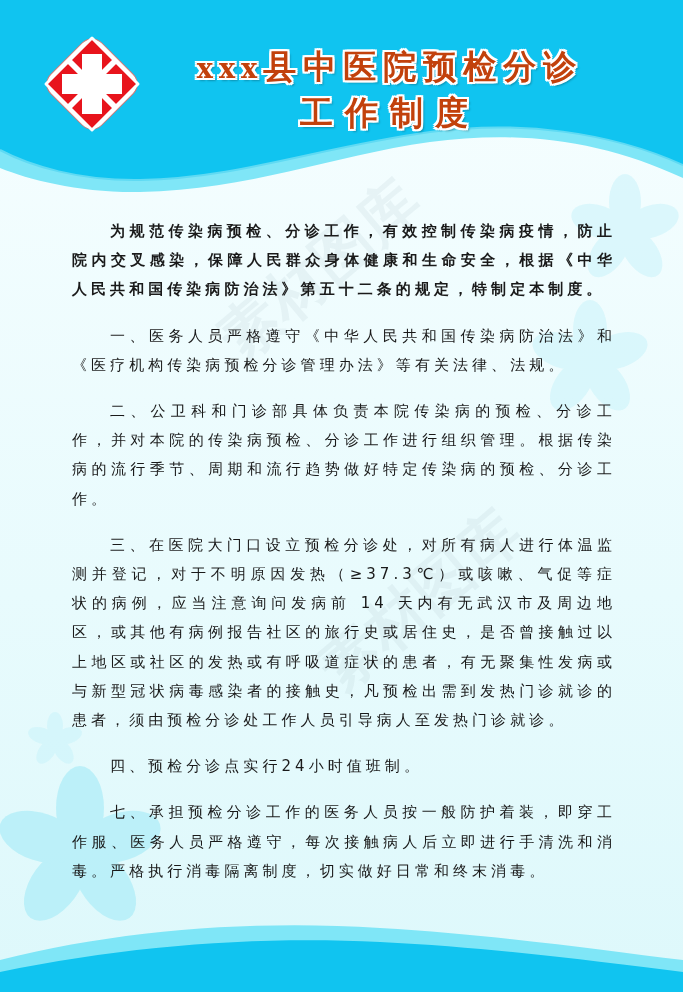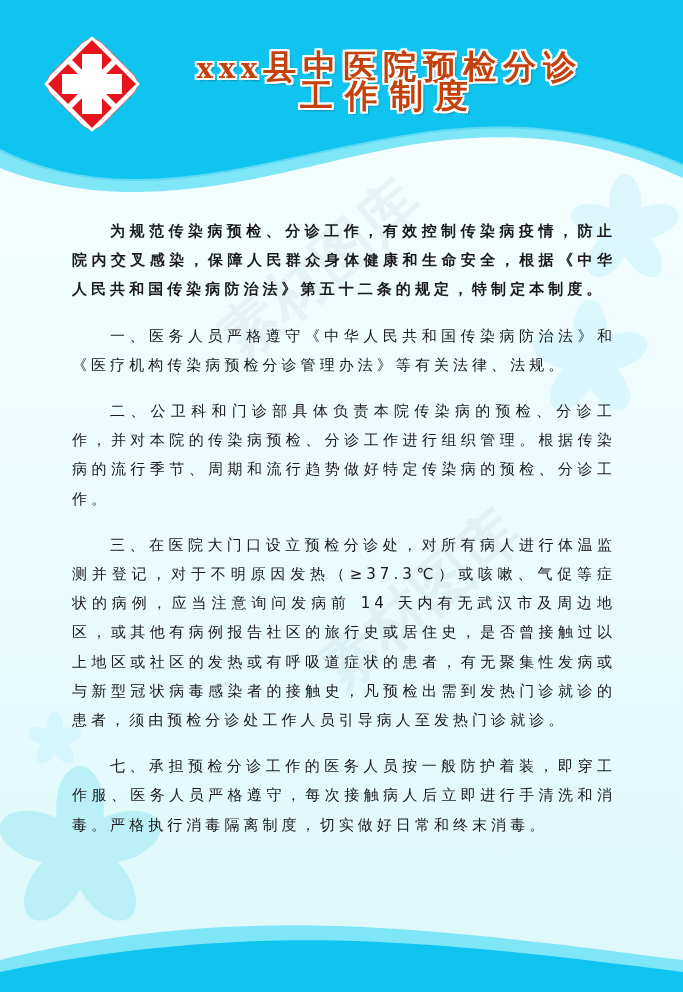--- a/index.html
+++ b/index.html
@@ -22,21 +22,21 @@
   .title {
     position: absolute; left: 150px; width: 480px; text-align: center;
     color: #c2410c; font-weight: bold;
     text-shadow:
       2px 0 0 #fff, -2px 0 0 #fff, 0 2px 0 #fff, 0 -2px 0 #fff,
       2px 2px 0 #fff, -2px -2px 0 #fff, 2px -2px 0 #fff, -2px 2px 0 #fff,
       3px 3px 2px rgba(0,0,0,0.25);
   }
   .title-1 { top: 45px; font-size: 33px; letter-spacing: 7px; }
   .title-1 .xxx { font-family: "DejaVu Serif", "Liberation Serif", serif; font-size: 27px; letter-spacing: 6px; }
-  .title-2 { top: 74px; font-size: 33px; letter-spacing: 12px; }
+  .title-2 { top: 91px; font-size: 33px; letter-spacing: 12px; }
 
   .content {
     position: absolute; left: 55px; top: 200px; width: 578px;
     color: #1a1a1a; font-size: 15px; line-height: 29.2px;
     letter-spacing: 4.05px;
   }
   .content p { margin: 17px; text-indent: 38px; text-align: justify; }
   .content p.intro { font-weight: bold; }
 
   .watermark {
@@ -111,19 +111,20 @@
 </svg>
 
 <div class="title title-1"><span class="xxx">xxx</span><span>县中医院预检分诊</span></div>
 <div class="title title-2">工作制度</div>
 
 <div class="content">
   <p class="intro">为规范传染病预检、分诊工作，有效控制传染病疫情，防止院内交叉感染，保障人民群众身体健康和生命安全，根据《中华人民共和国传染病防治法》第五十二条的规定，特制定本制度。</p>
   <p>一、医务人员严格遵守《中华人民共和国传染病防治法》和《医疗机构传染病预检分诊管理办法》等有关法律、法规。</p>
   <p>二、公卫科和门诊部具体负责本院传染病的预检、分诊工作，并对本院的传染病预检、分诊工作进行组织管理。根据传染病的流行季节、周期和流行趋势做好特定传染病的预检、分诊工作。</p>
   <p>三、在医院大门口设立预检分诊处，对所有病人进行体温监测并登记，对于不明原因发热（≥37.3℃）或咳嗽、气促等症状的病例，应当注意询问发病前 14 天内有无武汉市及周边地区，或其他有病例报告社区的旅行史或居住史，是否曾接触过以上地区或社区的发热或有呼吸道症状的患者，有无聚集性发病或与新型冠状病毒感染者的接触史，凡预检出需到发热门诊就诊的患者，须由预检分诊处工作人员引导病人至发热门诊就诊。</p>
+  <p>四、预检分诊点实行24小时值班制。</p>
   <p>七、承担预检分诊工作的医务人员按一般防护着装，即穿工作服、医务人员严格遵守，每次接触病人后立即进行手清洗和消毒。严格执行消毒隔离制度，切实做好日常和终末消毒。</p>
 </div>
 
 <svg class="footer-svg" width="683" height="92" viewBox="0 0 683 92">
   <path d="M0,60 C120,30 250,20 380,28 C500,35 600,50 683,60 V92 H0 Z" fill="#7fe6f7"></path>
   <path d="M0,72 C130,45 260,36 380,42 C500,48 600,62 683,72 V92 H0 Z" fill="#10c4f0"></path>
 </svg>
 
 </body></html>

